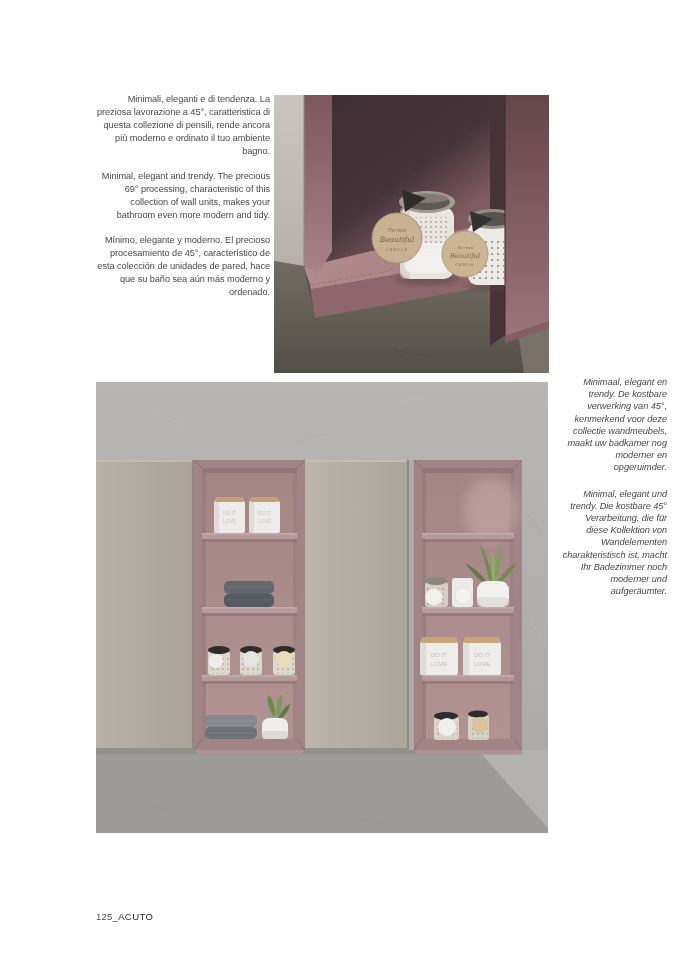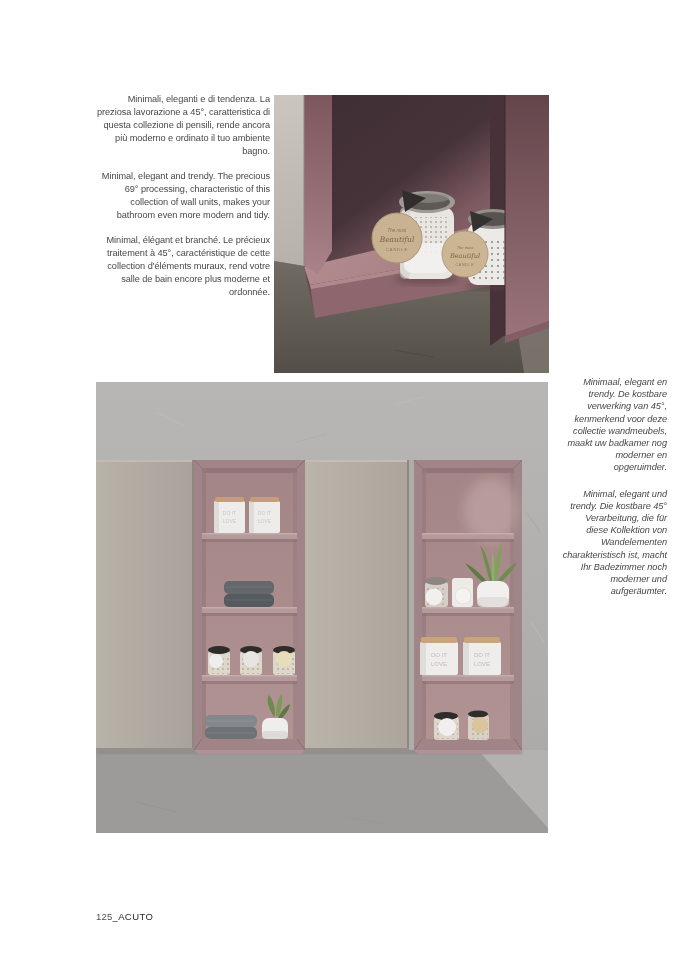--- a/index.html
+++ b/index.html
@@ -20,21 +20,21 @@
   #footer .coll{font-weight:normal;color:#1f1f1d;letter-spacing:0.4px;}
   svg{display:block;}
   .svg-label{font-family:"Liberation Sans", sans-serif;}
 </style>
 </head>
 <body>
 
 <div id="intro-col" class="text-col">
   <p>Minimali, eleganti e di tendenza. La preziosa lavorazione a 45°, caratteristica di questa collezione di pensili, rende ancora più moderno e ordinato il tuo ambiente bagno.</p>
   <p>Minimal, elegant and trendy. The precious 69° processing, characteristic of this collection of wall units, makes your bathroom even more modern and tidy.</p>
-  <p>Minimal, élégant et branché. Le précieux traitement à 45°, caractéristique de cette collection d'éléments muraux, rend votre salle de bain encore plus moderne et ordonnée.</p>
+  <p>Mínimo, elegante y moderno. El precioso procesamiento de 45°, característico de esta colección de unidades de pared, hace que su baño sea aún más moderno y ordenado.</p>
 </div>
 
 <div id="side-col" class="text-col">
   <p>Minimaal, elegant en trendy. De kostbare verwerking van 45°, kenmerkend voor deze collectie wandmeubels, maakt uw badkamer nog moderner en opgeruimder.</p>
   <p>Minimal, elegant und trendy. Die kostbare 45° Verarbeitung, die für diese Kollektion von Wandelementen charakteristisch ist, macht Ihr Badezimmer noch moderner und aufgeräumter.</p>
 </div>
 
 <figure class="photo" id="detail-photo" style="margin:0">
 <svg width="275" height="278" viewBox="0 0 275 278">
   <defs>

